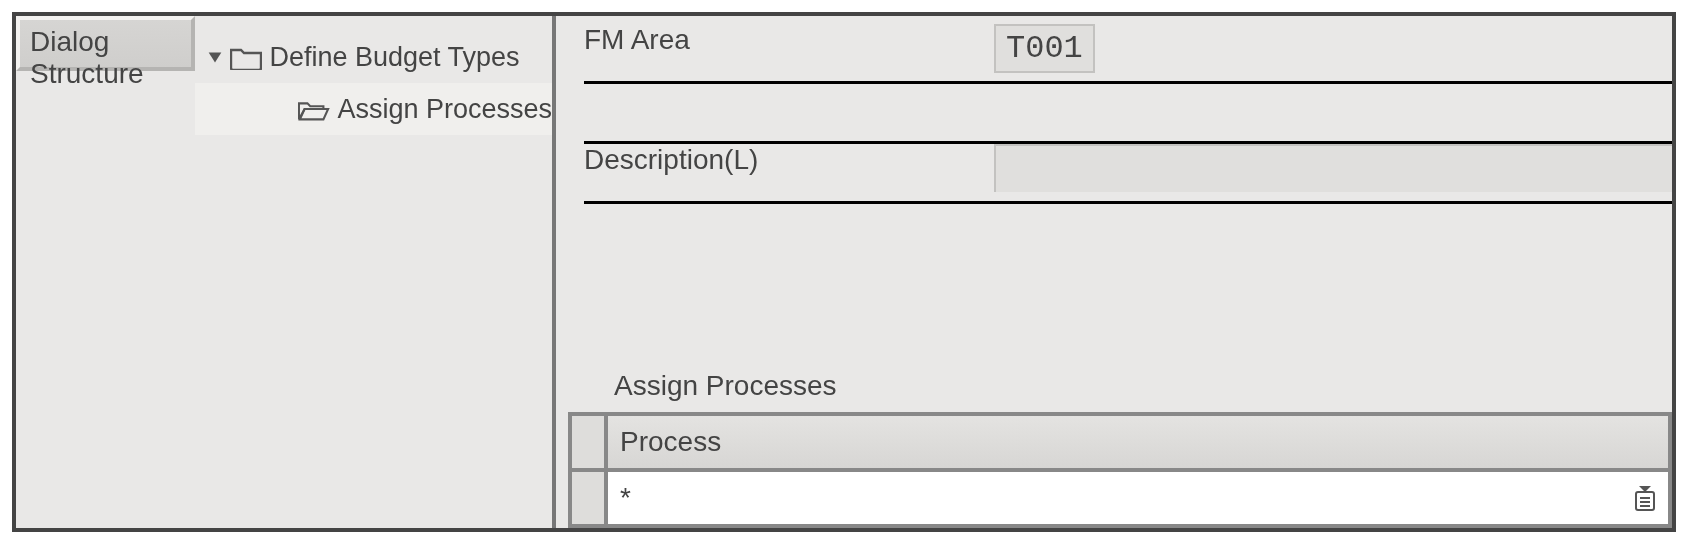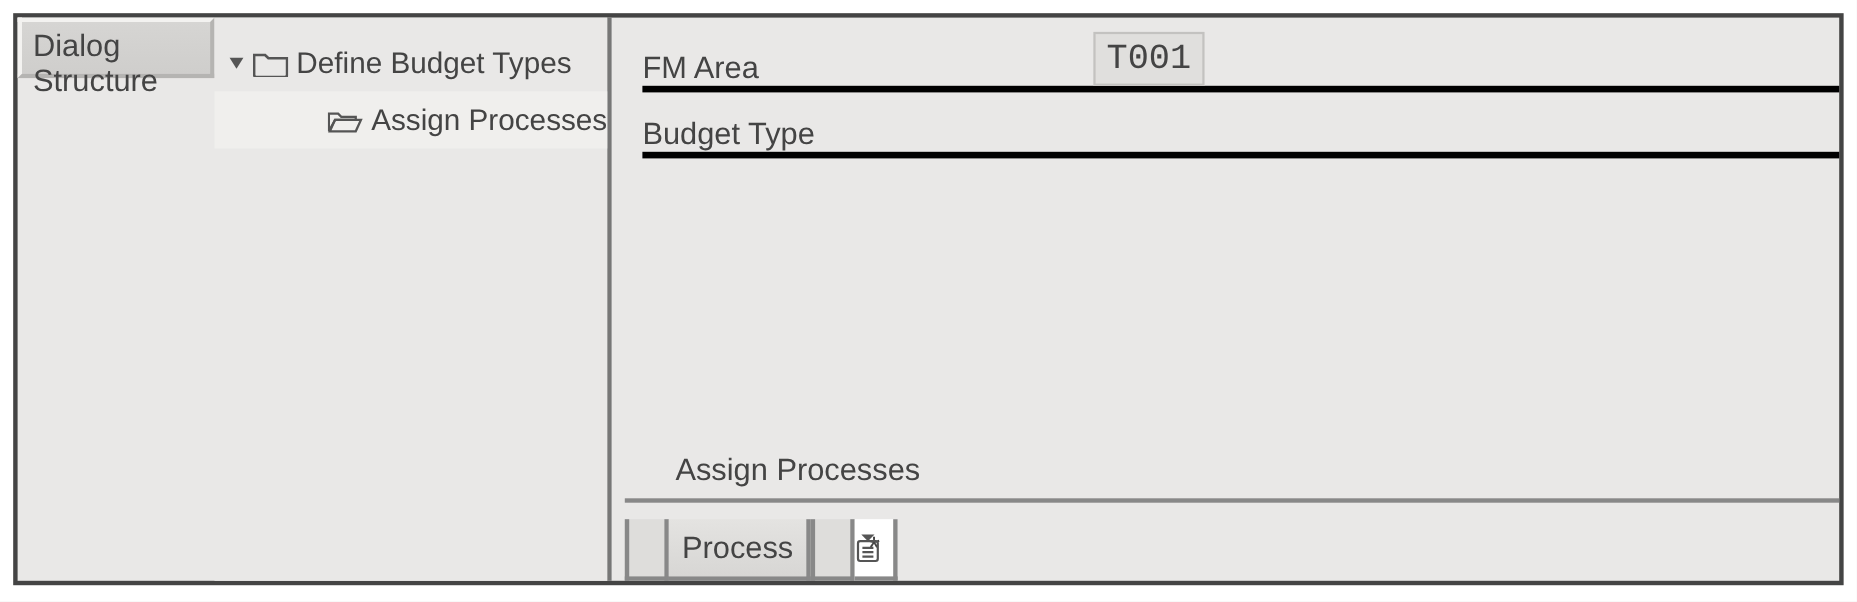--- a/index.html
+++ b/index.html
@@ -73,23 +73,23 @@
 
   
   .main {
     flex: 1;
     height: 100%;
     padding: 8px 0 0 28px;
     position: relative;
   }
   .field-row {
     display: flex;
-    align-items: flex-end;
+    align-items: flex-start;
     height: 60px;
-    border-bottom: 6px solid #000000;
+    border-bottom: 3px solid #000000;
   }
   .field-row:last-of-type { border-bottom: 2px solid #b8b7b5; }
   .field-label {
     width: 410px;
     font-size: 28px;
     color: #444;
   }
   .field-value-box {
     font-family: "Courier New", monospace;
     font-size: 32px;
@@ -116,22 +116,21 @@
     bottom: 0;
   }
   .table-title {
     font-size: 28px;
     color: #444;
     padding: 8px 0 10px 46px;
     border-bottom: 4px solid #888;
   }
   .table-grid {
     display: flex;
-    flex-direction: row;
-    margin-top: 15px;
+    flex-direction: column;
   }
   .thead, .trow {
     display: flex;
     height: 56px;
   }
   .sel-col {
     width: 40px;
     border-right: 4px solid #888;
     border-left: 4px solid #888;
     border-bottom: 4px solid #888;
@@ -204,23 +203,26 @@
   </div>
 
   <div class="main">
 
     <div class="field-row">
       <div class="field-label">FM Area</div>
       <div class="field-value-box">T001</div>
     </div>
 
     <div class="field-row">
-      <div class="field-label">Budget Type</div>
-    </div>
-
+    </div>
+
+    <div class="field-row">
+      <div class="field-label">Description(L)</div>
+      <div class="field-value-wide"></div>
+    </div>
 
     <div class="table-section">
       <div class="table-title">Assign Processes</div>
       <div class="table-grid">
         <div class="thead">
           <div class="sel-col"></div>
           <div class="data-col">Process</div>
         </div>
         <div class="trow">
           <div class="sel-col"></div>

